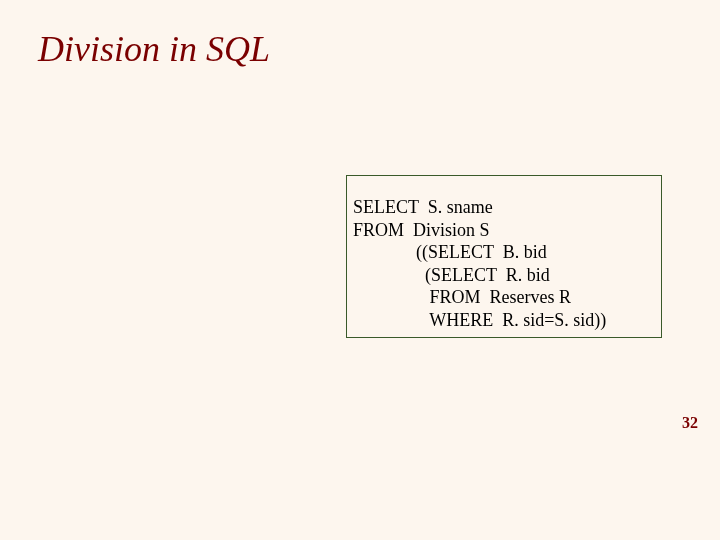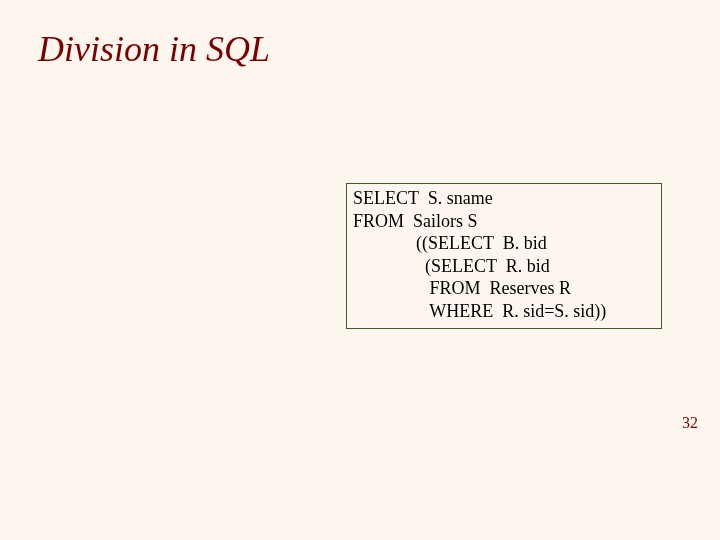--- a/index.html
+++ b/index.html
@@ -34,49 +34,49 @@
     font-size: 22px;
     color: #7a0000;
     font-family: "Times New Roman", Times, serif;
   }
   .codebox {
     position: absolute;
     top: 175px;
     left: 346px;
     width: 302px;
     border: 1px solid #3a5a2a;
-    padding: 3px 6px 6px 6px;
+    padding: 20px 6px 6px 6px;
     font-family: "Times New Roman", Times, serif;
     font-size: 18px;
     line-height: 1.25;
     color: #000;
-    margin-top: 8px;
   }
   .codebox .line { white-space: pre; }
   .kw { font-variant: normal; }
   .pagenum {
     position: absolute;
     right: 22px;
     bottom: 14px;
     font-size: 16px;
     color: #7a0000;
     font-family: "Times New Roman", Times, serif;
+    font-weight: bold;
   }
 </style>
 </head>
 <body>
 
 <div class="slide">
 
   <div class="title">Division in SQL</div>
 
 
   <div class="codebox">
     <div class="line"><span class="kw">SELECT</span><span>  S. sname</span></div>
-    <div class="line"><span class="kw">FROM</span><span>  Sailors S</span></div>
+    <div class="line"><span class="kw">FROM</span><span>  Division S</span></div>
     <div class="line"><span>              ((</span><span class="kw">SELECT</span><span>  B. bid</span></div>
     <div class="line"><span>                (</span><span class="kw">SELECT</span><span>  R. bid</span></div>
     <div class="line"><span>                 </span><span class="kw">FROM</span><span>  Reserves R</span></div>
     <div class="line"><span>                 </span><span class="kw">WHERE</span><span>  R. sid=S. sid))</span></div>
   </div>
 
   <div class="pagenum">32</div>
 
 </div>
 

